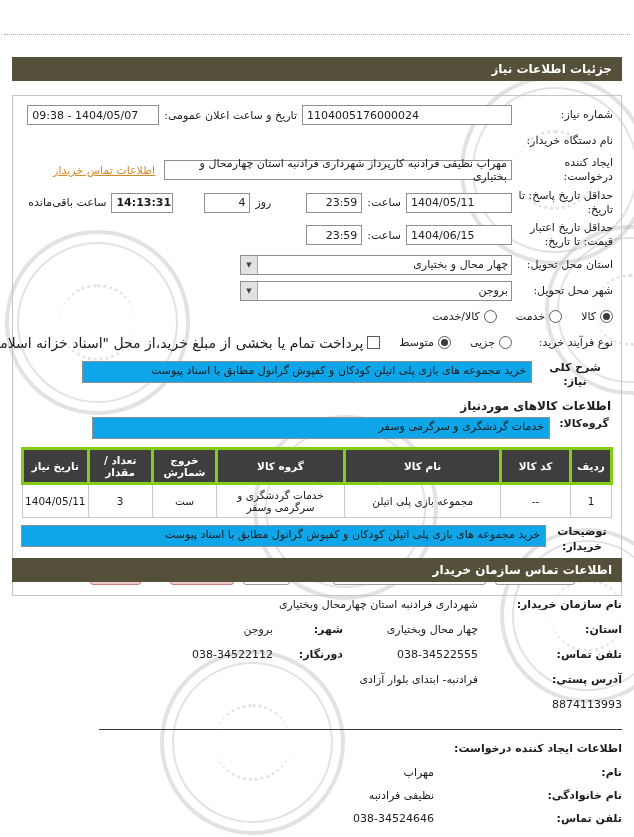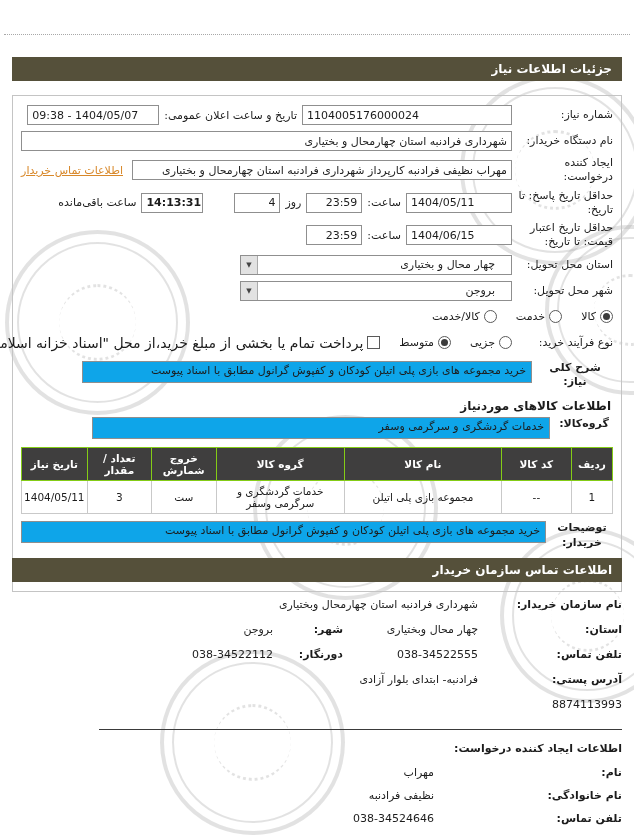--- a/index.html
+++ b/index.html
@@ -23,34 +23,34 @@
   .frow{display:flex;align-items:center;margin-bottom:4px;min-height:22px;gap:5px;}
   .flabel{width:96px;flex:none;line-height:1.3;}
   .ibox{background:#fff;border:1px solid #8f8f8f;height:20px;box-sizing:border-box;
         padding:4px 4px;display:flex;align-items:center;flex:none;}
   .tl{direction:ltr;justify-content:flex-start;}
   .tr{direction:ltr;justify-content:flex-end;}
   .grow{flex:1;}
   .link{color:#d8882a;text-decoration:underline;margin-right:4px;white-space:nowrap;}
   .select{display:flex;border:1px solid #8f8f8f;background:#fff;width:272px;height:20px;
           box-sizing:border-box;align-items:stretch;flex:none;}
-  .select .val{flex:1;padding:0 16px;line-height:18px;}
+  .select .val{flex:1;padding:0 3px;line-height:18px;}
   .select .arr{width:16px;background:#e2e2e2;border-right:1px solid #aaa;display:flex;
                align-items:center;justify-content:center;font-size:7px;color:#444;}
   .ropt{display:flex;align-items:center;gap:4px;margin-left:14px;white-space:nowrap;}
   .rdot{width:11px;height:11px;border:1px solid #5a5a5a;border-radius:50%;background:#fff;position:relative;flex:none;}
   .rdot.on::after{content:"";position:absolute;inset:2px;background:#3c3c3c;border-radius:50%;}
   .cbx{width:11px;height:11px;border:1px solid #5a5a5a;background:#fff;flex:none;}
   .note{font-size:14px;white-space:nowrap;}
   .srow{display:flex;align-items:flex-start;margin-top:7px;gap:5px;}
   .blabel{font-weight:bold;flex:none;line-height:1.3;text-align:center;}
   .obox{background:#0ea5e9;border:1px solid #8f8f8f;box-sizing:border-box;padding:2px 5px;min-height:22px;}
   .sec-title{font-weight:bold;font-size:12px;margin:10px 2px 4px;}
   table{width:100%;border-collapse:collapse;margin-top:8px;font-size:10.5px;}
-  th{background:#3f3e3e;color:#fff;font-weight:bold;padding:4px 2px;border:1px solid #84cc16;}
+  th{background:#3f3e3e;color:#fff;font-weight:bold;padding:4px 2px;border:3px solid #84cc16;}
   td{border:1px solid #c9c9c9;padding:4px 2px;text-align:center;}
   .btnrow{display:flex;align-items:center;margin-top:10px;padding-right:38px;gap:9px;}
   .btn{background:#fcfcfc;border:1px solid #9a9a9a;border-radius:3px;padding:3px 12px;font-size:11px;
        font-family:inherit;cursor:pointer;white-space:nowrap;}
   .btn.pink{background:#f2c7c7;border-color:#c98080;}
   .btn-view{margin-left:34px;}
   .btn-back{margin-left:20px;}
   
   .contact{position:absolute;top:592px;right:12px;left:12px;z-index:1;}
   .crow{display:flex;line-height:25px;}
@@ -100,35 +100,34 @@
 
   <div class="frow">
     <span class="flabel">شماره نیاز:</span>
     <span class="ibox tl" style="width:210px">1104005176000024</span>
     <span>تاریخ و ساعت اعلان عمومی:</span>
     <span class="ibox tl" style="width:132px">09:38 - 1404/05/07</span>
   </div>
 
   <div class="frow">
     <span class="flabel">نام دستگاه خریدار:</span>
-    <span class="ibox grow">شهرداری فرادنبه استان چهارمحال و  بختیاری</span>
   </div>
 
   <div class="frow">
     <span class="flabel">ایجاد کننده درخواست:</span>
-    <span class="ibox" style="width:380px">مهراب نظیفی فرادنبه کارپرداز شهرداری فرادنبه استان چهارمحال و  بختیاری</span>
+    <span class="ibox" style="width:348px">مهراب نظیفی فرادنبه کارپرداز شهرداری فرادنبه استان چهارمحال و  بختیاری</span>
     <a class="link" href="#">اطلاعات تماس خریدار</a>
   </div>
 
   <div class="frow">
     <span class="flabel">حداقل تاریخ پاسخ: تا تاریخ:</span>
     <span class="ibox tl" style="width:106px">1404/05/11</span>
     <span>ساعت:</span>
     <span class="ibox tr" style="width:56px">23:59</span>
-    <span style="">روز</span>
+    <span style="margin-right:30px">روز</span>
     <span class="ibox tr" style="width:46px">4</span>
     <span class="ibox tl" style="width:62px;margin-right:26px;font-weight:bold">14:13:31</span>
     <span>ساعت باقی‌مانده</span>
   </div>
 
   <div class="frow">
     <span class="flabel">حداقل تاریخ اعتبار قیمت: تا تاریخ:</span>
     <span class="ibox tl" style="width:106px">1404/06/15</span>
     <span>ساعت:</span>
     <span class="ibox tr" style="width:56px">23:59</span>

